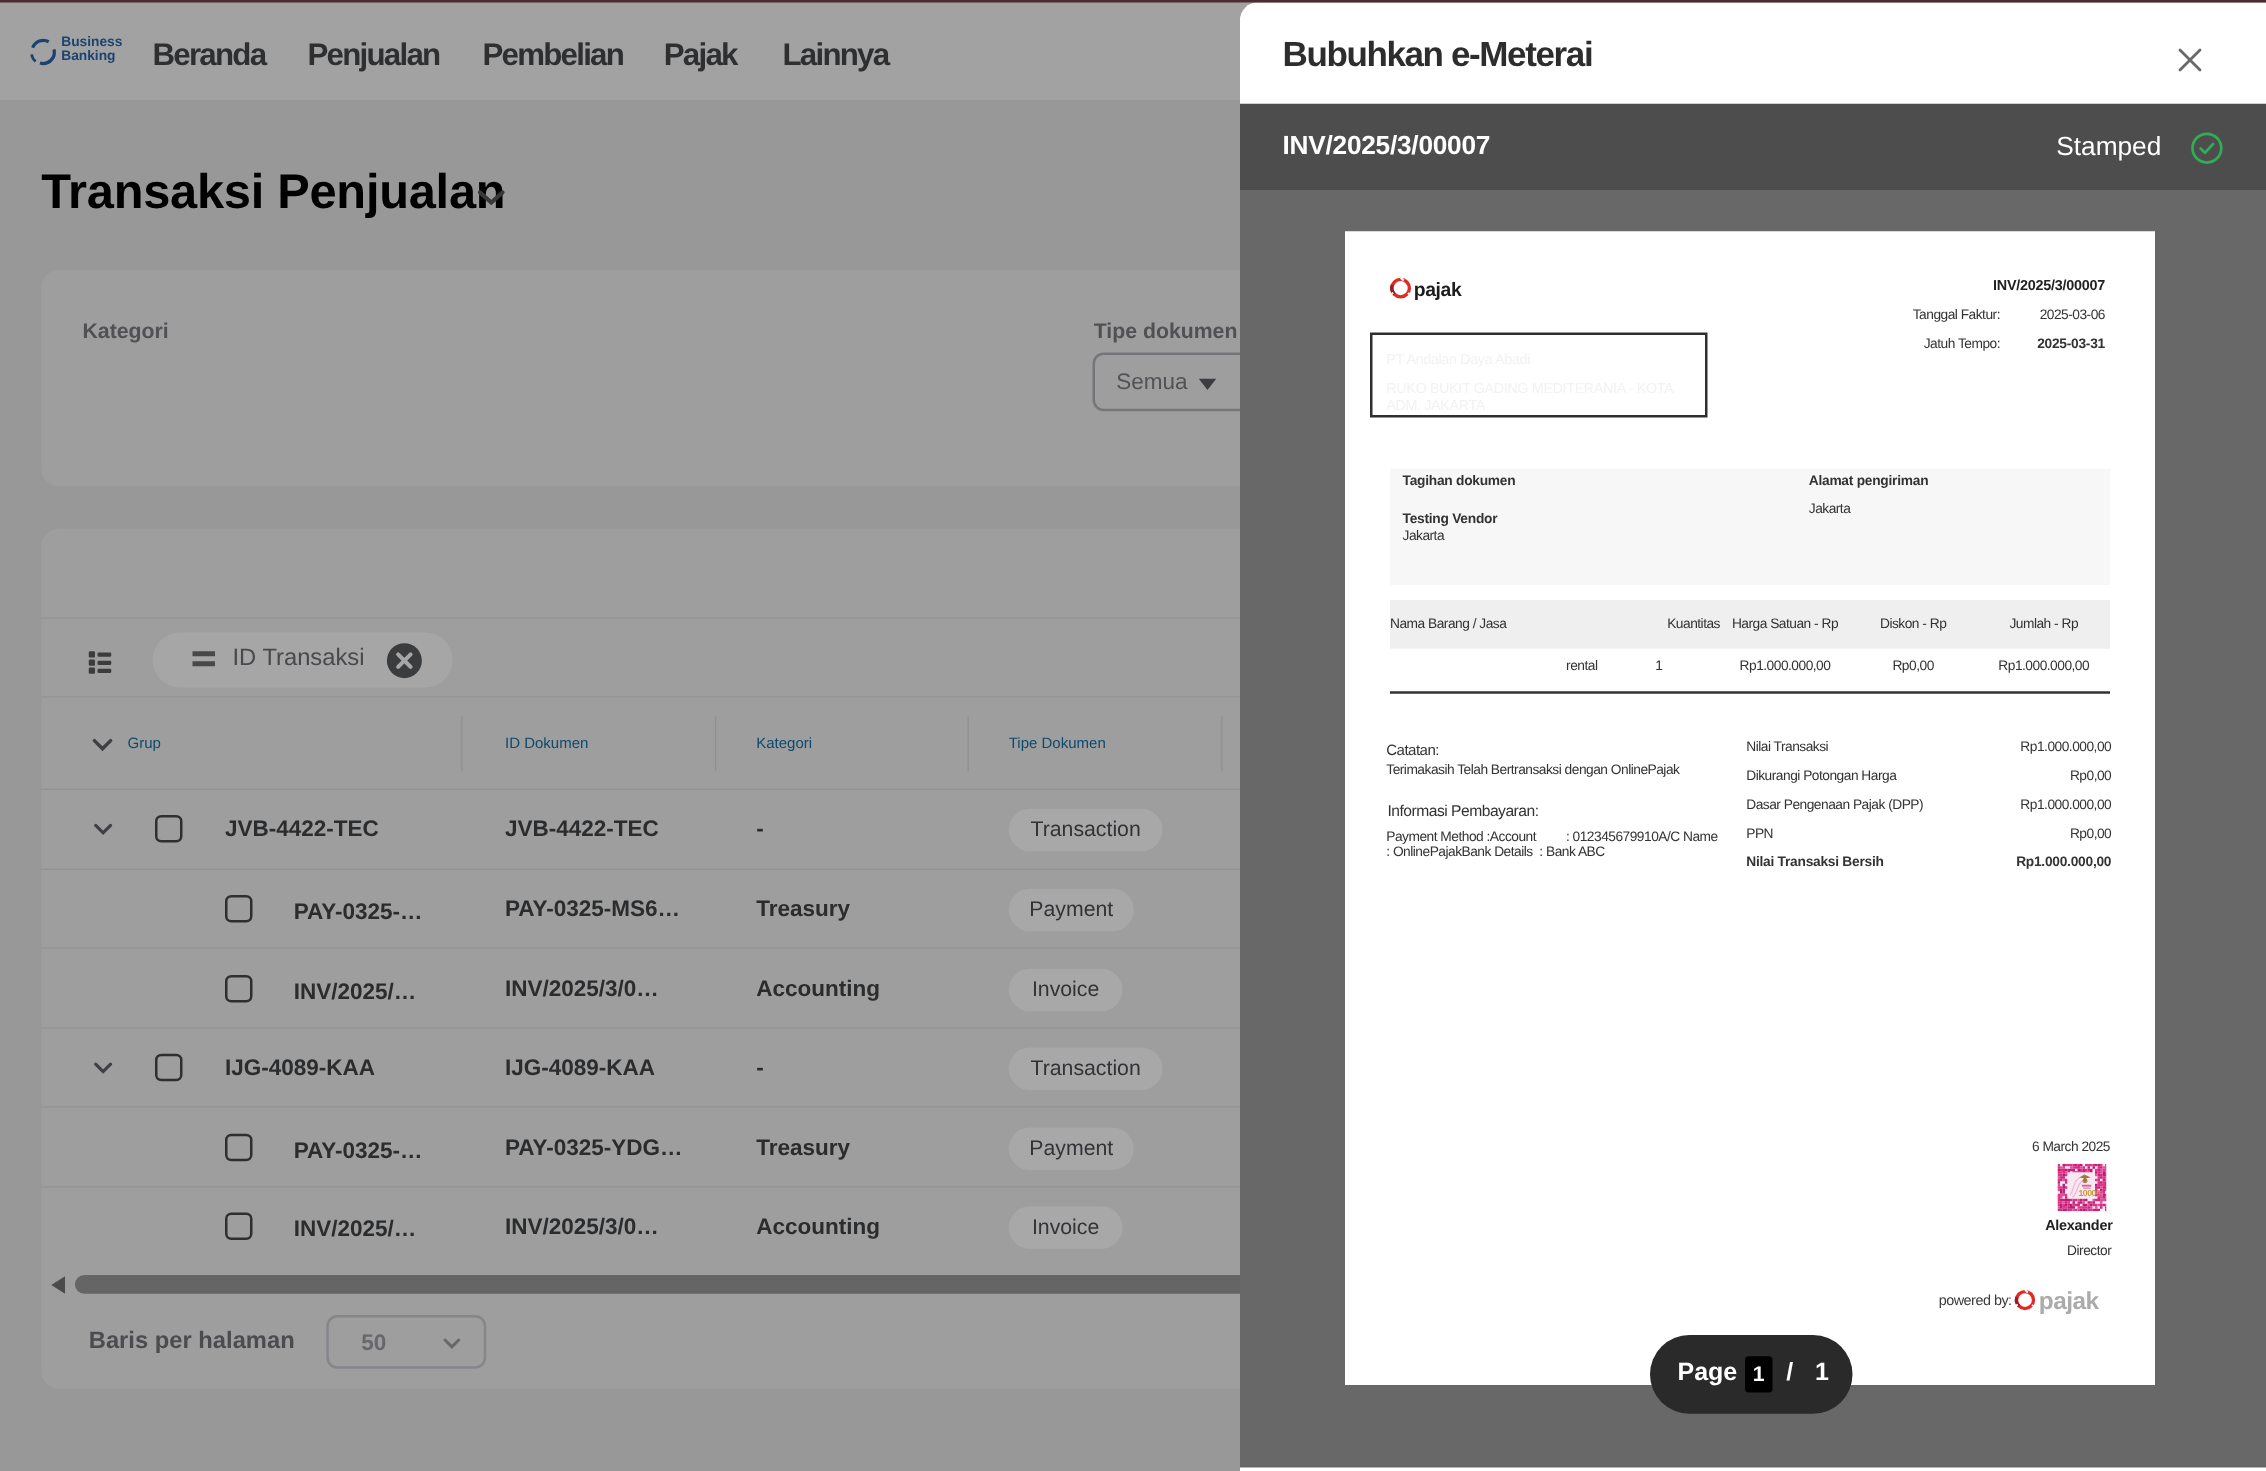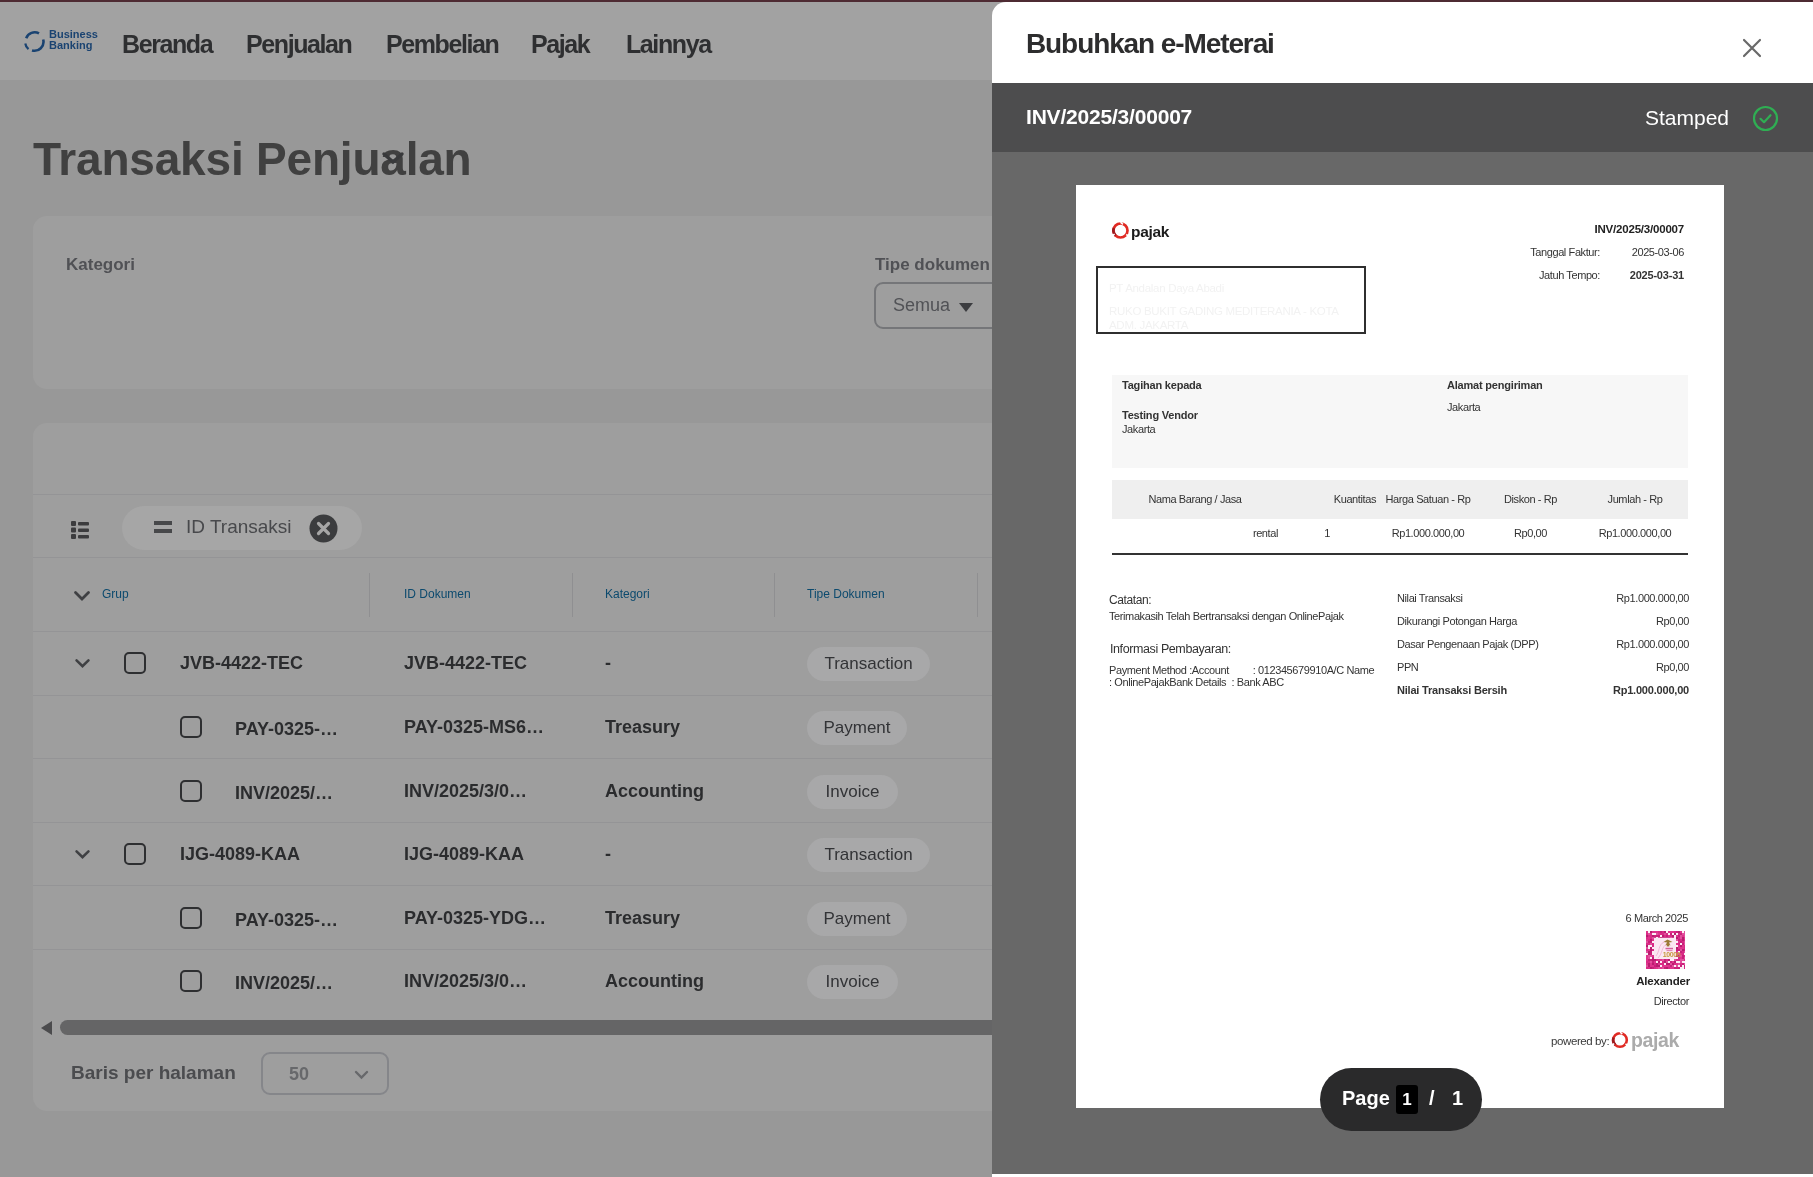--- a/index.html
+++ b/index.html
@@ -4,21 +4,21 @@
 <style>
 *{margin:0;padding:0;box-sizing:border-box}
 html,body{width:1813px;height:1177px;overflow:hidden}
 body{font-family:"Liberation Sans",sans-serif;background:#989898;position:relative}
 .a{position:absolute}
 #topline{position:absolute;left:0;top:0;width:1813px;height:2px;background:#4e2b33;z-index:99}
 
 #nav{position:absolute;left:0;top:0;width:1813px;height:80px;background:#a2a2a2}
 .navitem{position:absolute;top:30px;font-size:25px;font-weight:700;color:#2e2f31;letter-spacing:-1.4px}
 #logo-txt{position:absolute;left:49px;top:29px;font-size:11px;font-weight:700;color:#1a4371;line-height:11px;letter-spacing:0}
-#title{position:absolute;left:33px;top:132px;font-size:46px;font-weight:700;color:#404040;letter-spacing:-.2px}
+#title{position:absolute;left:33px;top:132px;font-size:39px;font-weight:700;color:#000000;letter-spacing:-.2px}
 .card{position:absolute;left:33px;width:1747px;background:#9e9e9e;border-radius:14px}
 #card1{top:216px;height:173px}
 #card2{top:423px;height:688px}
 .lbl{position:absolute;font-size:17px;font-weight:700;color:#505155}
 .sel{position:absolute;height:47px;border:2px solid #757679;border-radius:9px;background:#9e9e9e}
 .caret{position:absolute;width:0;height:0;border-left:7px solid transparent;border-right:7px solid transparent;border-top:9px solid #3c3d40}
 .hdrtxt{position:absolute;font-size:12px;font-weight:400;color:#0c4a6e}
 .vsep{position:absolute;width:1px;height:44px;background:#8f8f91;top:13px}
 .rowline{position:absolute;left:0;width:1747px;height:1px;background:#949496}
 .rowtxt{position:absolute;font-size:18px;font-weight:600;color:#2b2c2e}
@@ -195,29 +195,29 @@
       <div class="inv" style="right:40px;top:61px">2025-03-06</div>
       <div class="inv" style="right:124px;top:84px">Jatuh Tempo:</div>
       <div class="invb" style="right:40px;top:84px;color:#333">2025-03-31</div>
 
       <div class="a" style="left:20px;top:81px;width:270px;height:68px;border:2px solid #2f2f2f">
         <div class="a" style="left:11px;top:14px;font-size:11.5px;letter-spacing:-.3px;color:#f2f2f2;white-space:nowrap">PT Andalan Daya Abadi</div>
         <div class="a" style="left:11px;top:36px;font-size:11.5px;letter-spacing:-.3px;color:#f2f2f2;width:248px;line-height:14px">RUKO BUKIT GADING MEDITERANIA - KOTA ADM. JAKARTA</div>
       </div>
 
       <div class="a" style="left:36px;top:190px;width:576px;height:93px;background:#f7f7f7">
-        <div class="invb" style="left:10px;top:4px;color:#333">Tagihan kepada</div>
+        <div class="invb" style="left:10px;top:4px;color:#333">Tagihan dokumen</div>
         <div class="invb" style="left:10px;top:34px;color:#333">Testing Vendor</div>
         <div class="inv" style="left:10px;top:48px">Jakarta</div>
         <div class="invb" style="left:335px;top:4px;color:#333">Alamat pengiriman</div>
         <div class="inv" style="left:335px;top:26px">Jakarta</div>
       </div>
 
       <div class="a" style="left:36px;top:295px;width:576px;height:39px;background:#efefef">
-        <div class="inv" style="left:0;top:13px;width:166px;text-align:center">Nama Barang / Jasa</div>
+        <div class="inv" style="left:0;top:13px;width:166px;">Nama Barang / Jasa</div>
         <div class="inv" style="left:166px;top:13px;width:98px;text-align:right">Kuantitas</div>
         <div class="inv" style="left:265px;top:13px;width:102px;text-align:center">Harga Satuan - Rp</div>
         <div class="inv" style="left:367px;top:13px;width:103px;text-align:center">Diskon - Rp</div>
         <div class="inv" style="left:470px;top:13px;width:106px;text-align:center">Jumlah - Rp</div>
       </div>
       <div class="a" style="left:36px;top:334px;width:576px;height:33px">
         <div class="inv" style="left:0;top:8px;width:166px;text-align:right">rental</div>
         <div class="inv" style="left:166px;top:8px;width:98px;text-align:center">1</div>
         <div class="inv" style="left:265px;top:8px;width:102px;text-align:center">Rp1.000.000,00</div>
         <div class="inv" style="left:367px;top:8px;width:103px;text-align:center">Rp0,00</div>

